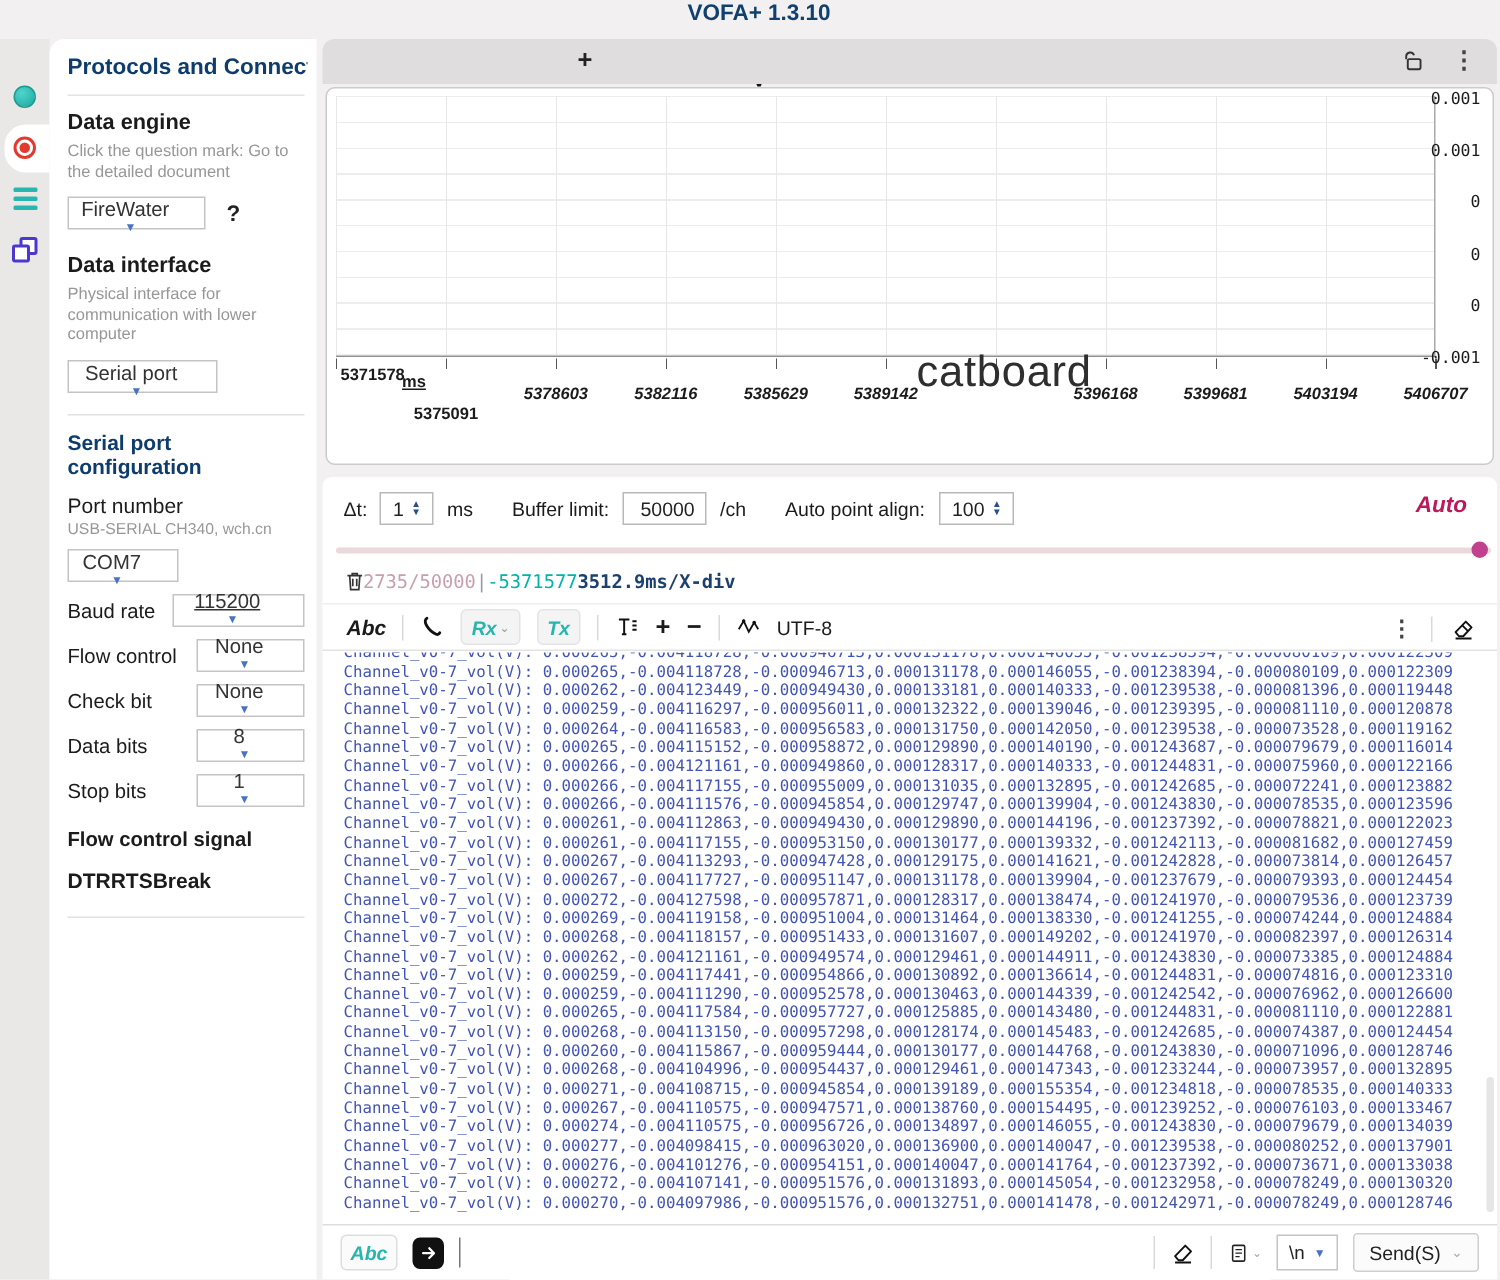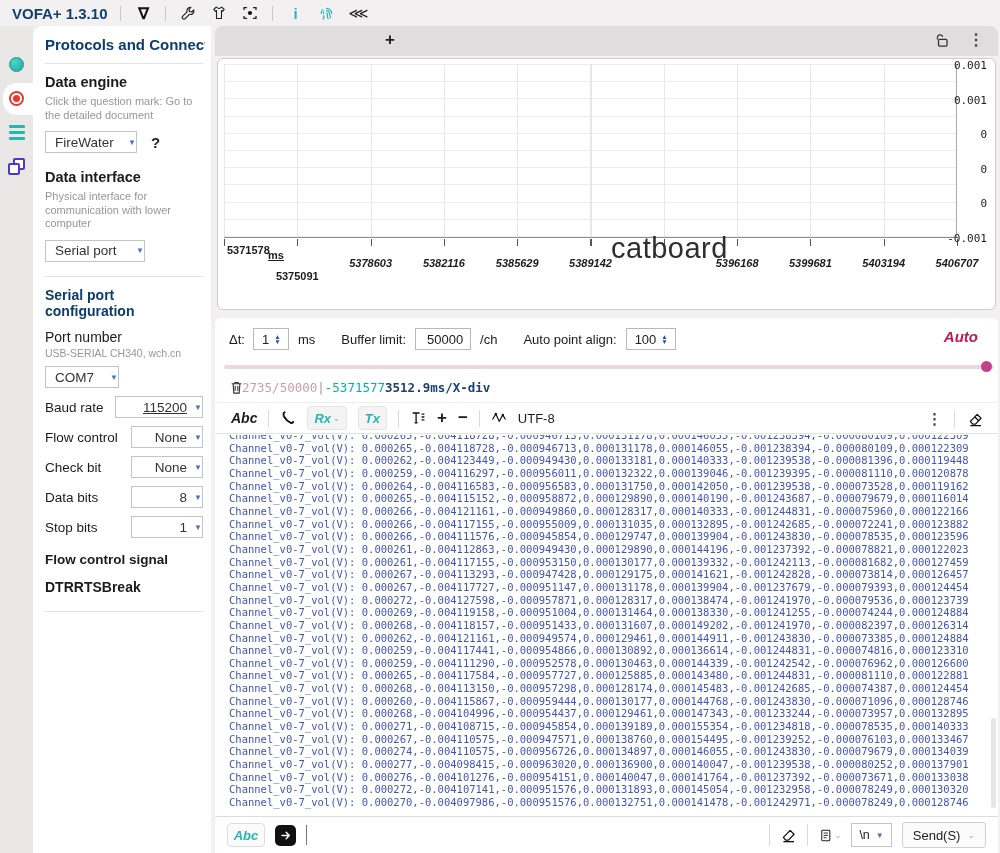--- a/index.html
+++ b/index.html
@@ -1,20 +1,20 @@
 <!DOCTYPE html>
 <html><head>
 <meta charset="utf-8">
 <style>
   * { box-sizing: border-box; margin: 0; padding: 0; }
   html,body { width:1000px; height:853px; }
   body { font-family:"Liberation Sans",sans-serif; background:#f2f0f0; position:relative; overflow:hidden; color:#222; }
 
   
-  .titlebar { position:absolute; left:0; top:0; width:1000px; height:26px; display:flex; align-items:center; padding-left:12px; gap:13px; }
+  .titlebar { position:absolute; left:0; top:0; width:1000px; height:26px; display:flex; align-items:center; padding-left:12px; gap:13px;flex-direction:column; }
   .app-title { font-size:15px; font-weight:bold; color:#10406f; }
   .tsep { width:1px; height:15px; background:#c9c9c9; }
   .tb-icon { display:flex; align-items:center; justify-content:center; width:18px; height:18px; cursor:pointer; }
   .logo-glyph { font-size:16px; font-weight:bold; color:#111; }
   .info-glyph { font-size:15px; font-weight:bold; color:#27b6ae; font-style:normal; }
   .collapse-glyph { font-size:14px; color:#222; letter-spacing:-2px; }
 
   
   .rail { position:absolute; left:0; top:26px; width:33px; height:827px; background:#eae7e7; }
   .rail-bulge { position:absolute; left:3px; top:57px; width:30px; height:32px; background:#fff; border-radius:14px 0 0 14px; }
@@ -26,21 +26,21 @@
   .pages { position:relative; width:17px; height:17px; }
   .pages span { position:absolute; width:12px; height:12px; border:2px solid #4a38cf; border-radius:2px; background:#fff; }
   .pages .p1 { right:0; top:0; } .pages .p2 { left:0; bottom:0; }
 
   
   .left-panel { position:absolute; left:33px; top:26px; width:178px; height:827px; background:#fff; border-radius:10px 0 0 0; padding:8px 6px 0 12px; overflow:hidden; }
   .lp-title { font-size:15px; font-weight:bold; color:#0d3c6d; white-space:nowrap; overflow:hidden; margin-top:2px; }
   .divider { height:1px; background:#e2e2e2; margin:10px 2px 10px 0; }
   .sec-label { font-size:14.5px; font-weight:600; color:#1b1b1b; margin-top:6px; }
   .hint { font-size:11px; color:#979797; line-height:13.5px; margin-top:5px; }
-  .combo { display:inline-flex; align-items:center; justify-content:space-between; border:1px solid #c4c4c4; background:#fff; height:22px; padding:0 0 0 9px; font-size:13.5px; color:#333; cursor:pointer; }
+  .combo { display:inline-flex; align-items:center; justify-content:space-between; border:1px solid #c4c4c4; background:#fff; height:22px; padding:0 24px 0 9px; font-size:13.5px; color:#333; cursor:pointer;flex-direction:column; }
   .combo-arrow { font-size:8px; color:#4a72c4; margin-left:7px; }
   .combo-row { display:flex; align-items:center; margin-top:9px; }
   .help-mark { font-size:15px; font-weight:bold; color:#222; margin-left:14px; cursor:pointer; }
   .cfg-title { font-size:14px; font-weight:bold; color:#0d3c6d; }
   .cfg-row { display:flex; align-items:center; justify-content:space-between; margin-top:8px; padding-right:2px; }
   .cfg-row .lbl { font-size:13.5px; color:#1b1b1b; }
   .cfg-row .combo { min-width:72px; justify-content:flex-end; }
   .cfg-row.wide .combo { min-width:88px; }
   .u { text-decoration:underline; }
   .signals { display:flex; margin-top:12px; font-size:14px; font-weight:bold; color:#1b1b1b; }

